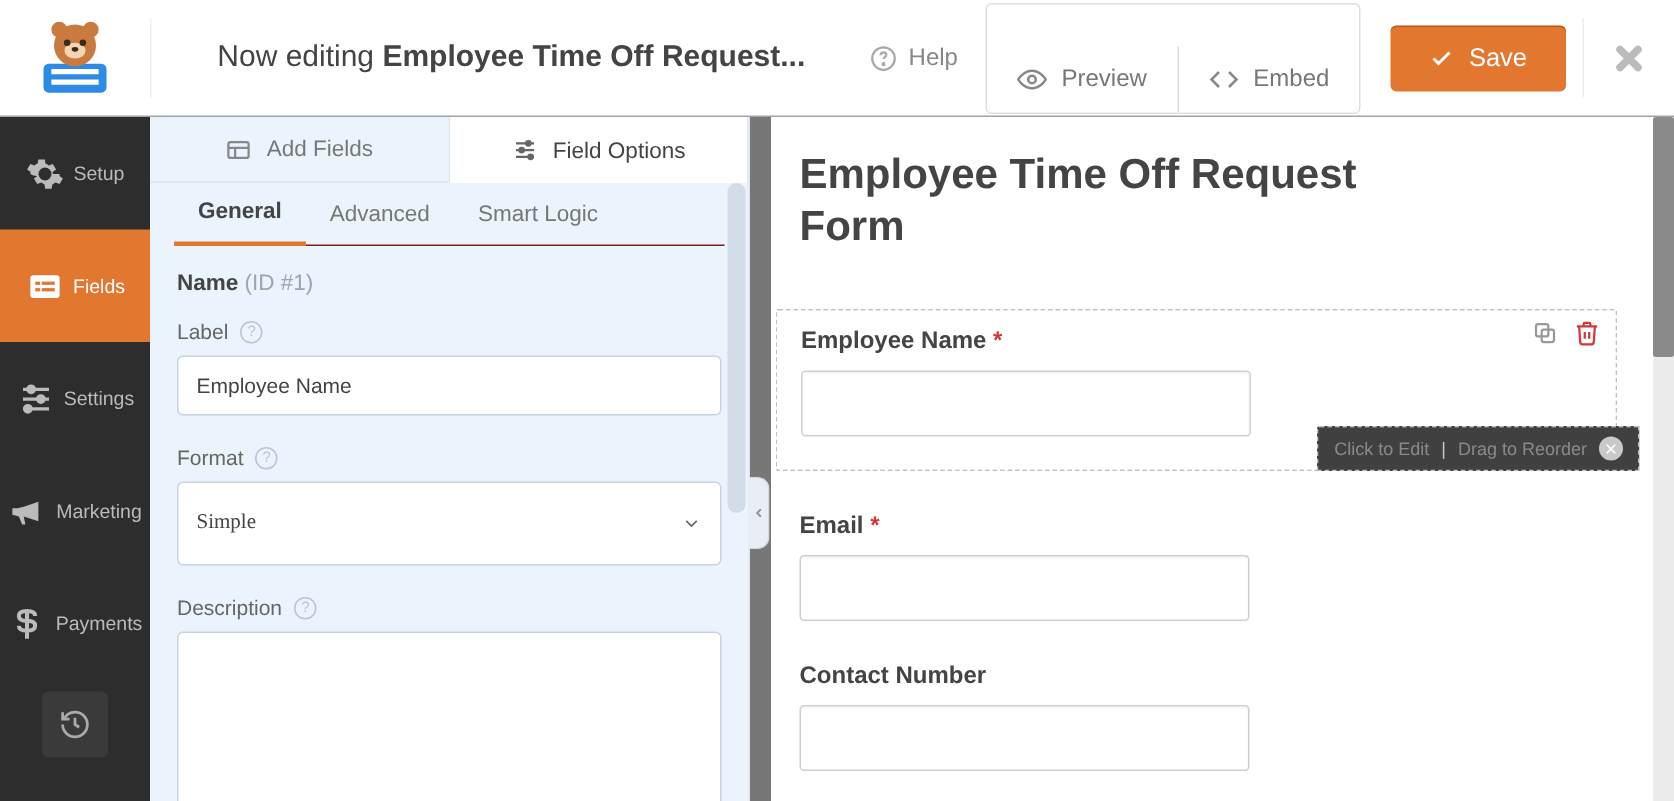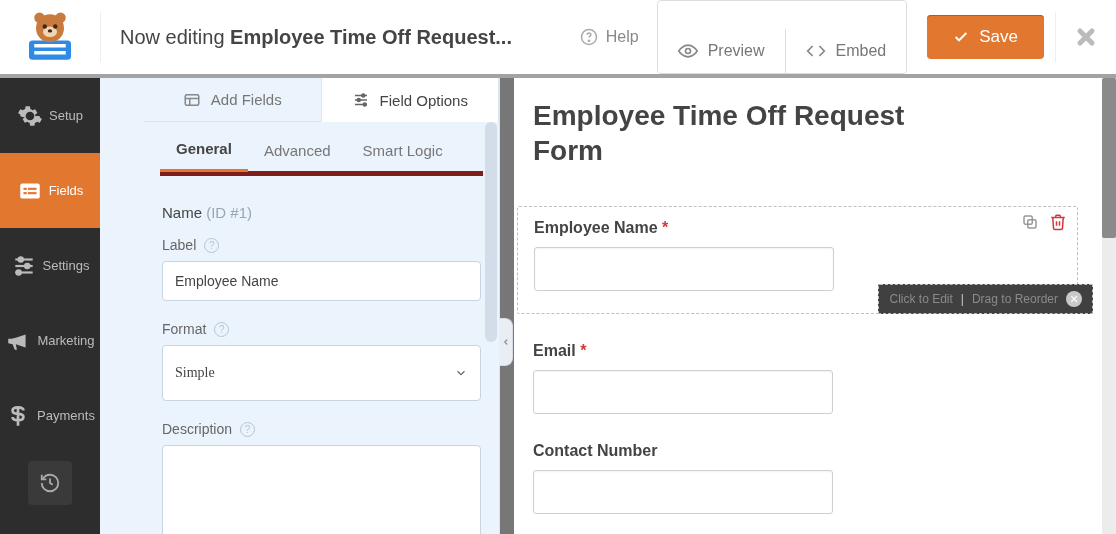--- a/index.html
+++ b/index.html
@@ -1,19 +1,19 @@
 <!DOCTYPE html>
 <html><head>
 <meta charset="utf-8">
 <style>
   * { box-sizing: border-box; margin: 0; padding: 0; }
   html, body { width: 1116px; height: 534px; font-family: -apple-system, BlinkMacSystemFont, "Segoe UI", Arial, sans-serif; color: #444; overflow: hidden; background:#fff;}
   .app { display:flex; flex-direction:column; width:1116px; height:534px; position:relative;}
   
-  .header { height:78px; display:flex; align-items:center; position:relative; background:#fff; border-bottom:4px solid #a3a3a3;}
+  .header { height:78px; display:flex; align-items:center; position:relative; background:#fff; border-bottom:1px solid #a3a3a3;text-align:center;}
   .logo-box { width:100px; display:flex; align-items:center; justify-content:center; height:78px;}
   .logo-svg { width:56px; height:56px; }
   .title-area { flex:1; padding-left:20px; font-size:20px; color:#444;}
   .title-area .bold { font-weight:600;}
   .header-actions { display:flex; align-items:center; gap:0; padding-right:12px;}
   .help-link { display:flex; align-items:center; gap:8px; color:#888; font-size:16px; padding:0 18px; cursor:pointer;}
   .seg { display:flex; border:1px solid #ddd; border-radius:4px; overflow:hidden; margin-right:20px;}
   .seg .seg-btn { display:flex; align-items:center; gap:10px; padding:12px 20px; color:#777; font-size:16px; cursor:pointer; background:#fff;margin-top:28px;}
   .seg .seg-btn + .seg-btn { border-left:1px solid #ddd;}
   .save-btn { background:#e27730; color:#fff; padding:12px 26px; border-radius:4px; font-size:17px; display:flex; align-items:center; gap:10px; cursor:pointer; box-shadow:0 1px 0 #b85a1c inset;}
@@ -24,30 +24,30 @@
   
   .body { flex:1; display:flex; min-height:0;}
   
   .sidebar { width:100px; background:#2d2d2d; display:flex; flex-direction:column;}
   .side-item { height:75px; display:flex; flex-direction:row; align-items:center; justify-content:center; color:#bbb; font-size:13px; gap:6px; cursor:pointer;}
   .side-item.active { background:#e27730; color:#fff;}
   .side-item .ico { width:26px; height:26px; display:flex; align-items:center; justify-content:center;}
   .side-item.hist { margin-top:8px; background:#3a3a3a; border-radius:4px; width:44px; height:44px; align-self:center; color:#aaa;}
 
   
-  .panel-col { width:400px; background:#ebf3fc; display:flex; flex-direction:column; position:relative; border-right:1px solid #dde6f0;padding-left:44px;}
+  .panel-col { width:400px; background:#ebf3fc; display:flex; flex-direction:column; position:relative; border-right:1px solid #dde6f0;}
   .panel-tabs { display:flex; height:44px; background:#ebf3fc;}
   .panel-tab { flex:1; display:flex; align-items:center; justify-content:center; gap:10px; font-size:15px; color:#777; cursor:pointer; border-bottom:1px solid #dde6f0;}
   .panel-tab.active { background:#fff; color:#444; border:1px solid #dde6f0; border-bottom:none; border-top:none;}
-  .sub-tabs { display:flex; gap:0; padding:0; height:42px; align-items:flex-end; border-bottom:5px solid #7f1d1d; margin:12px 16px;}
+  .sub-tabs { display:flex; gap:0; padding:0; height:42px; align-items:flex-end; border-bottom:1px solid #7f1d1d; margin:0 16px;}
   .sub-tab { padding:10px 16px 12px; font-size:15px; color:#777; cursor:pointer;}
   .sub-tab.active { color:#444; font-weight:600; border-bottom:3px solid #e27730; margin-bottom:-1px;}
   .panel-body { flex:1; overflow:hidden; padding:16px 18px 0 18px; position:relative;}
   .section-title { font-size:15px; color:#444; margin-bottom:16px;}
-  .section-title .bold { font-weight:400;}
+  .section-title .bold { font-weight:700;}
   .section-title .muted { color:#9aa6b3;}
   .fld-group { margin-bottom:20px;}
   .fld-label { font-size:14px; color:#666; display:flex; align-items:center; gap:8px; margin-bottom:8px;}
   .qmark { width:15px; height:15px; border:1px solid #b8c5d3; border-radius:50%; display:inline-flex; align-items:center; justify-content:center; font-size:10px; color:#b8c5d3;}
   .text-input, .select-input, .textarea-input {
     width:100%; border:1px solid #c8d4e1; border-radius:4px; background:#fff; font-size:14px; color:#444;
   }
   .text-input { height:40px; padding:0 12px;}
   .select-input { height:56px; padding:0 12px; display:flex; align-items:center; justify-content:space-between; cursor:pointer;font-family:Liberation Serif, serif;}
   .select-input .chev { color:#888;}

